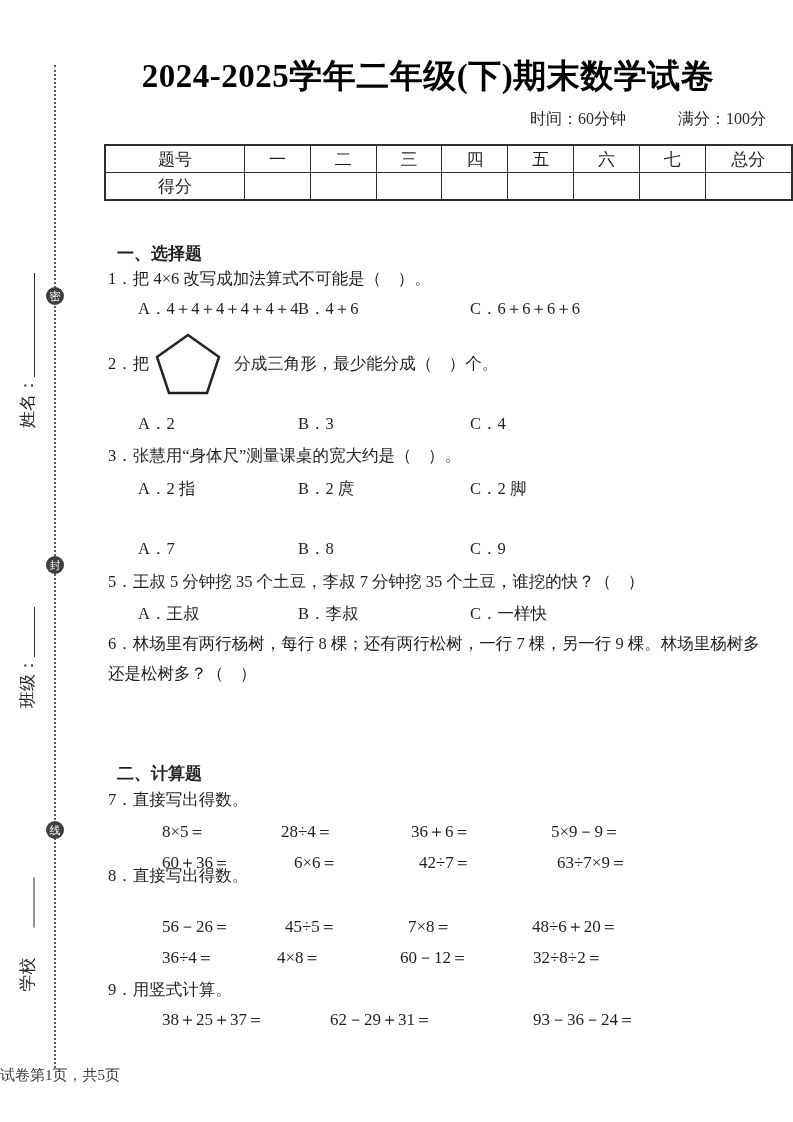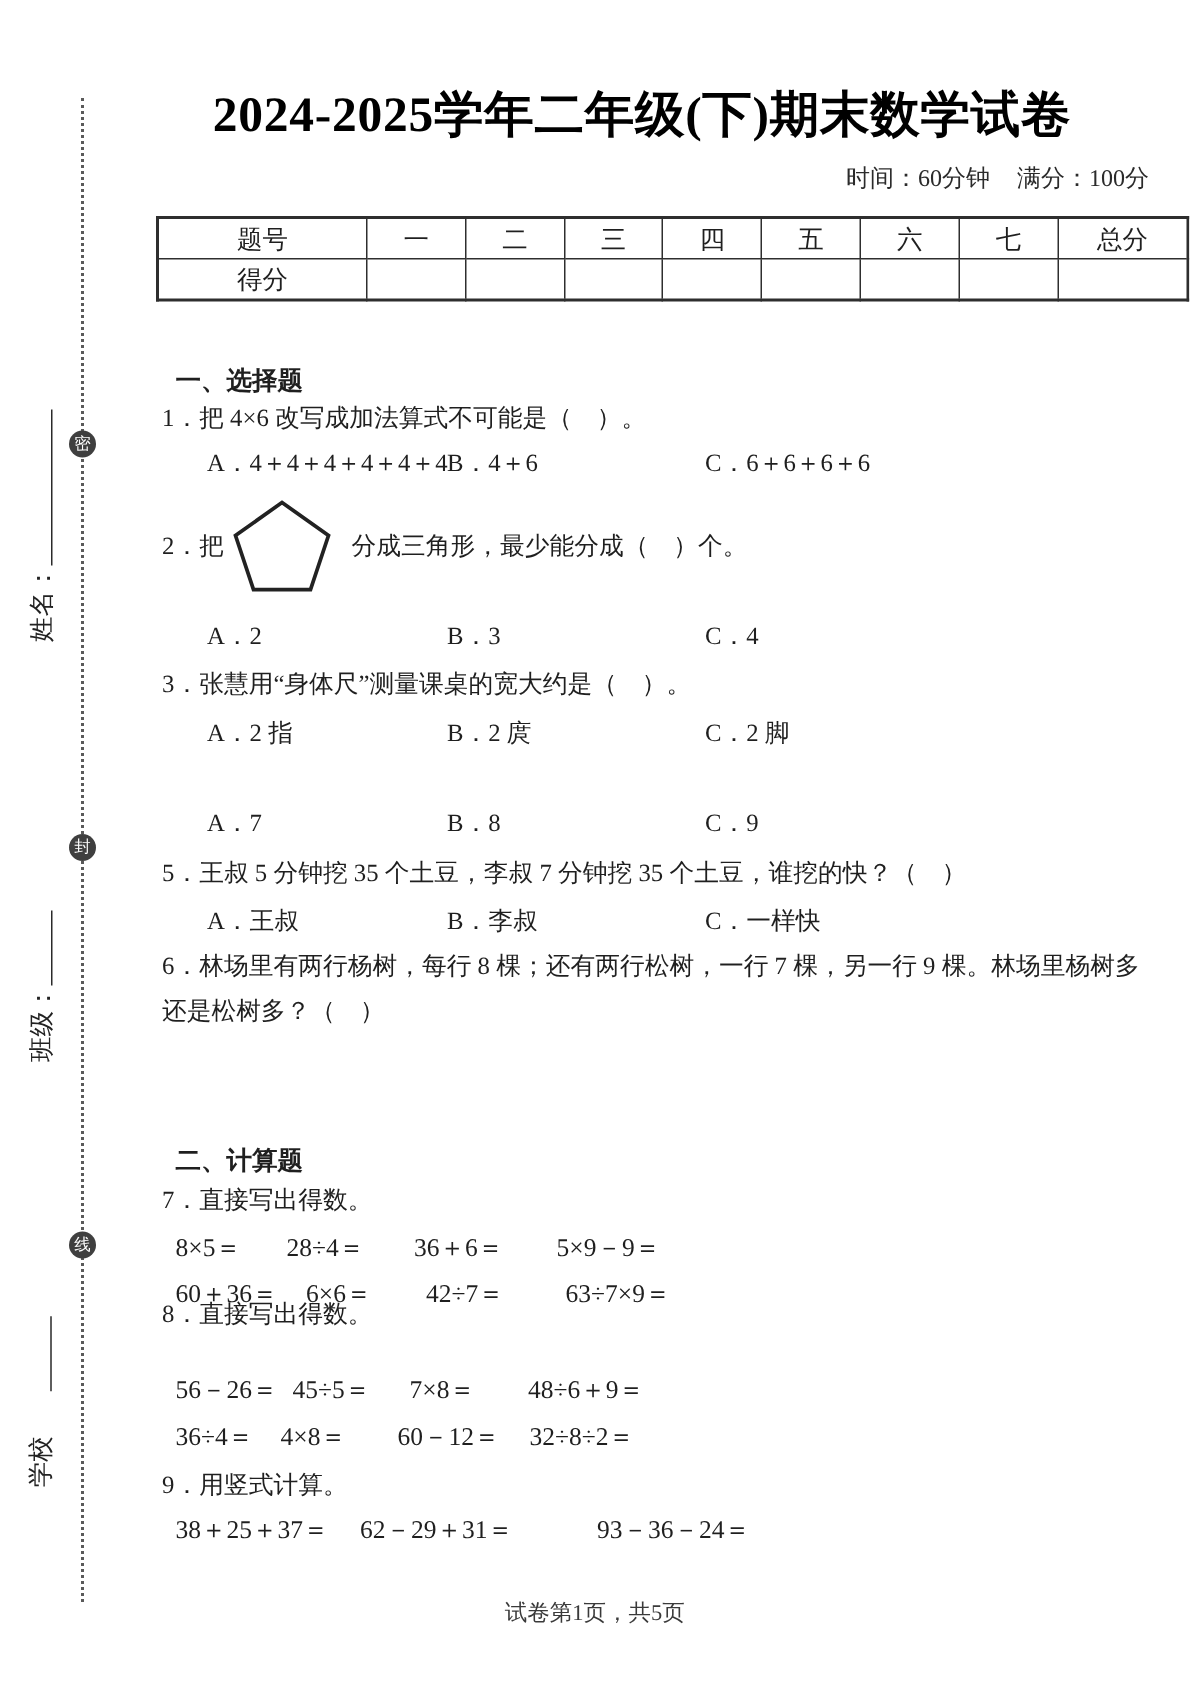--- a/index.html
+++ b/index.html
@@ -13,38 +13,38 @@
     border-left:2px dotted #5a5a5a;}
   .seal-stamp{position:absolute;left:46px;width:18px;height:18px;border-radius:50%;
     background:#3f3f3f;color:#fdfdfd;font-size:11px;line-height:18px;text-align:center;}
   .rotgroup{position:absolute;transform:rotate(-90deg);white-space:nowrap;
     font-size:17px;color:#222;display:flex;align-items:center;}
   .blank{display:inline-block;border-bottom:1.6px solid #2a2a2a;height:14px;}
   
   .title{position:absolute;top:54px;left:90px;width:676px;text-align:center;
     font-size:33px;font-weight:700;color:#000000;letter-spacing:0.5px;white-space:nowrap;}
   .meta{position:absolute;top:109px;left:100px;width:666px;text-align:right;font-size:16px;color:#2b2b2b;}
-  .meta .gap{margin-left:14px;}
+  .meta .gap{margin-left:48px;}
   
   .score-table{position:absolute;top:144px;left:76px;border-collapse:collapse;
     border:2.5px solid #2e2e2e;margin-left:28px;}
   .score-table td{border:1.5px solid #2e2e2e;height:26px;text-align:center;
     font-size:17px;padding:0;}
   
   .secheading{position:absolute;left:117px;font-size:17px;font-weight:700;white-space:nowrap;}
   .qline{position:absolute;left:108px;font-size:16.5px;white-space:nowrap;}
   .opts{position:absolute;left:138px;display:flex;font-size:16.5px;white-space:nowrap;}
   .optA{display:inline-block;width:160px;}
   .optB{display:inline-block;width:172px;}
   .calcrow{position:absolute;left:117px;display:flex;font-size:17px;white-space:nowrap;}
-  .calcrow span{display:inline-block;}
+  .calcrow span{display:inline-block;margin-left:45px;}
   .q2row{position:absolute;left:108px;top:333px;display:flex;align-items:center;
     font-size:16.5px;white-space:nowrap;}
   .q2row svg{margin:0 13px 0 6px;}
-  .footer{position:absolute;top:1066px;left:0;width:793px;text-align:center;
+  .footer{position:absolute;top:1066px;left:0;width:793px;
     font-size:15px;color:#3a3a3a;}
 </style>
 </head>
 <body>
 
 <div class="page">
 
   <div class="seal-line"></div>
   <div class="seal-stamp" style="top:287px">密</div>
   <div class="seal-stamp" style="top:556px">封</div>
@@ -181,21 +181,21 @@
     <span>63÷7×9＝</span>
   </div>
 
   <div class="qline" style="top:865px">
     <span>8．</span><span>直接写出得数。</span>
   </div>
   <div class="calcrow" style="top:915px">
     <span style="width:78px">56－26＝</span>
     <span style="width:78px">45÷5＝</span>
     <span style="width:79px">7×8＝</span>
-    <span>48÷6＋9＝</span>
+    <span>48÷6＋20＝</span>
   </div>
   <div class="calcrow" style="top:946px">
     <span style="width:70px">36÷4＝</span>
     <span style="width:78px">4×8＝</span>
     <span style="width:88px">60－12＝</span>
     <span>32÷8÷2＝</span>
   </div>
 
   <div class="qline" style="top:979px">
     <span>9．</span><span>用竖式计算。</span>

